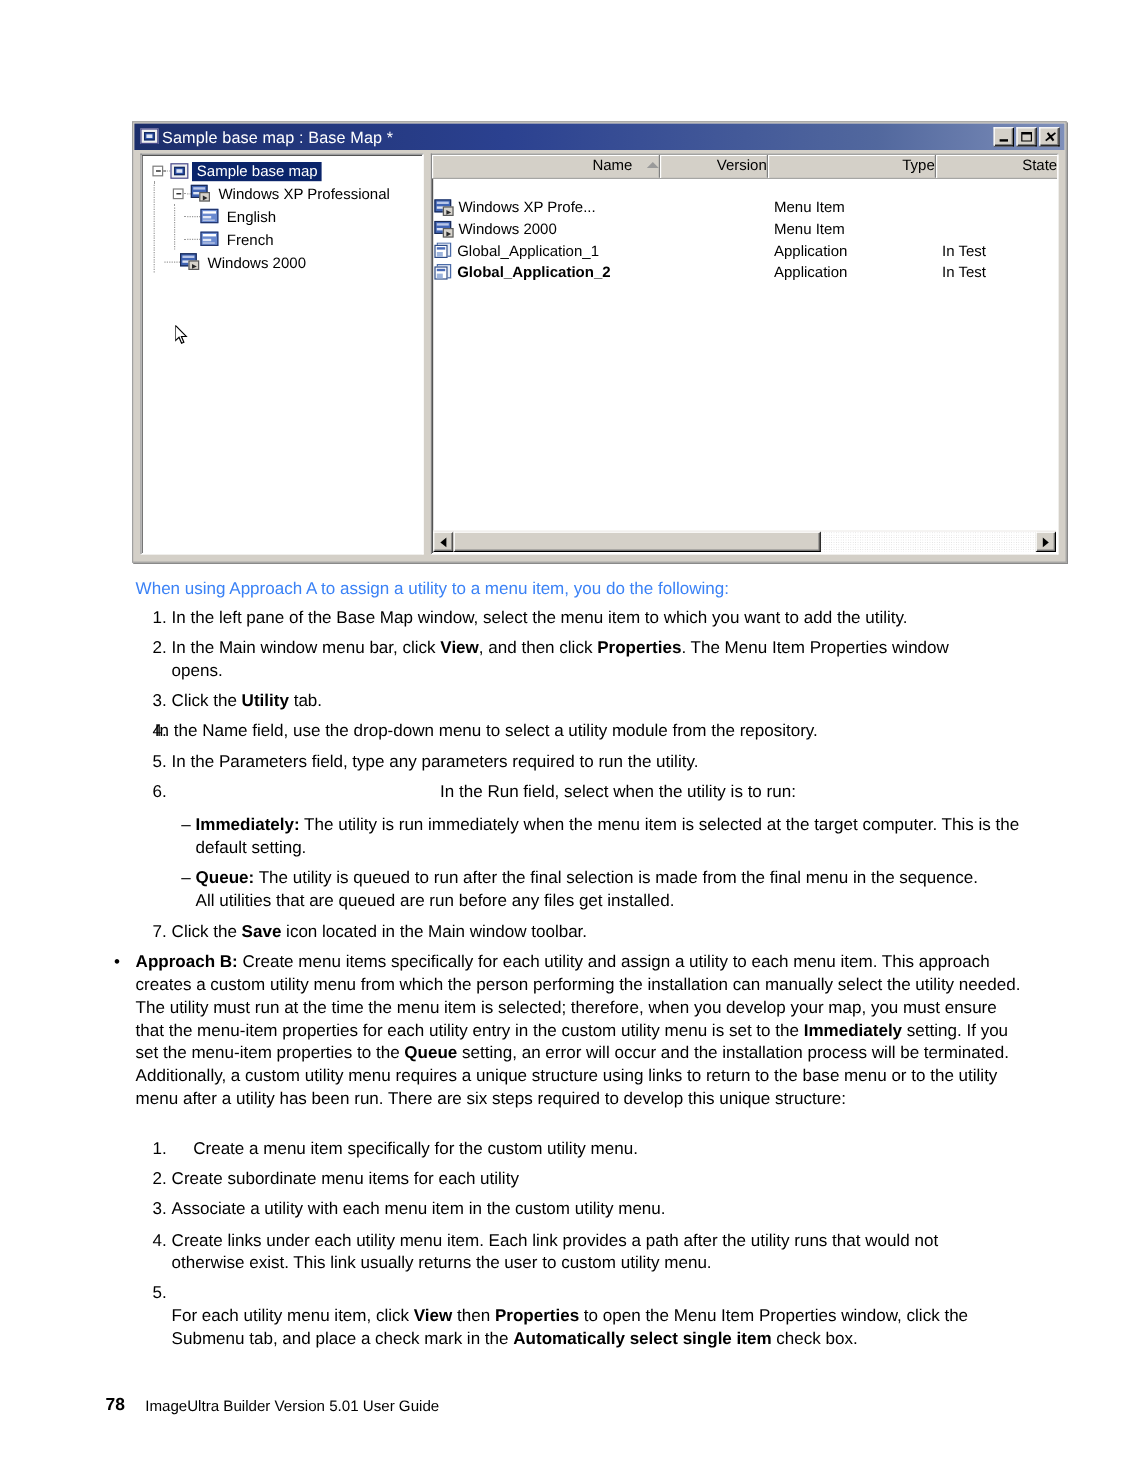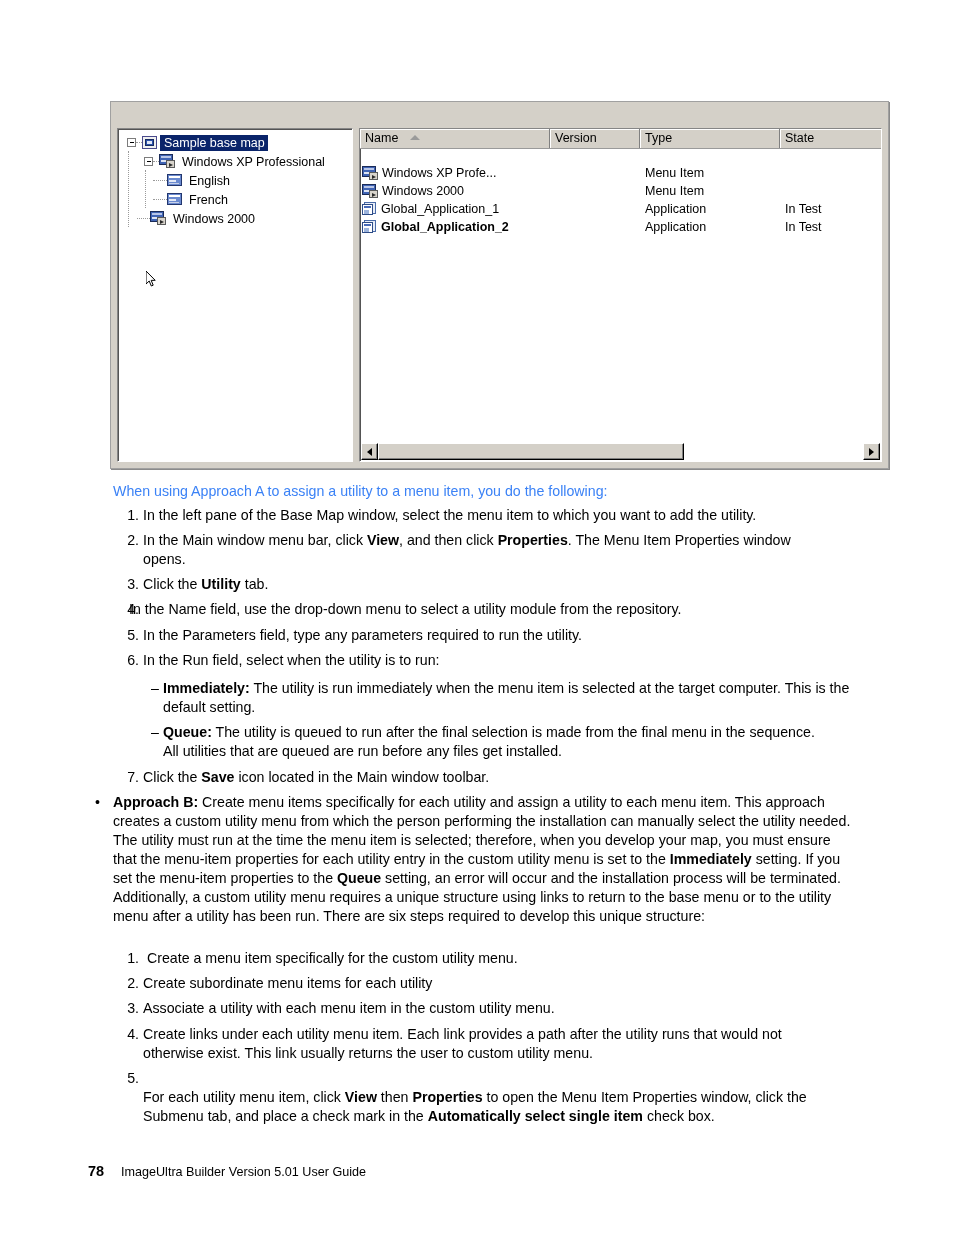--- a/index.html
+++ b/index.html
@@ -203,20 +203,21 @@
     border-bottom-color: #ffffff;
     box-shadow: inset 1px 1px 0 #545454;
     box-sizing: border-box;
     overflow: hidden;
   }
   .lv-header {
     display: flex;
     height: 19px;
     background: #d4d0c8;
     border-bottom: 1px solid #9a9a9a;
+    text-align: right;
   }
   .lv-col {
     position: relative;
     background: #d4d0c8;
     border-right: 1px solid #808080;
     box-shadow: inset 1px 1px 0 #ffffff, inset -1px 0 0 #d4d0c8;
     font-size: 12.5px;
     line-height: 19px;
     padding-left: 5px;
     box-sizing: border-box;
@@ -332,20 +333,39 @@
     top: 1165px;
     font-size: 12.6px;
   }
 </style>
 </head>
 <body>
 
 <div class="figure-wrap">
   <div class="win">
 
+    <div class="win-titlebar">
+      <span class="win-title-icon ico ico-map">
+        <span class="outer"></span>
+          <span class="inner"></span>
+          <span class="inner2"></span>
+      </span>
+      <span class="win-title-text">Sample base map : Base Map *</span>
+      <span class="win-btns">
+        <span class="win-btn">
+            <i class="glyph-min"></i>
+          </span>
+        <span class="win-btn">
+            <i class="glyph-max"></i>
+          </span>
+        <span class="win-btn">
+            <i class="glyph-close">✕</i>
+          </span>
+      </span>
+    </div>
 
     <div class="win-body">
 
       <div class="tree-pane">
         <div class="tree">
 
           <div class="vline" style="left:10px; top:22px; height:76px;"></div>
           <div class="vline" style="left:27px; top:41px; height:38px;"></div>
 
           <div class="tree-row" style="padding-left:6px;">
@@ -520,21 +540,21 @@
     <span class="body" style="margin-left:12px;">In the Name field, use the drop-down menu to select a utility module from the repository.</span>
   </div>
 
   <div class="li" style="left:117px; top:626px; width:770px;">
     <span class="marker">5.</span>
     <span class="body" style="margin-left:26px;">In the Parameters field, type any parameters required to run the utility.</span>
   </div>
 
   <div class="li" style="left:117px; top:651px; width:770px;">
     <span class="marker">6.</span>
-    <span class="body" style="margin-left:26px;">In the Run field, select when the utility is to run:</span>
+    <span class="body" style="margin-left:26px;text-align:center;">In the Run field, select when the utility is to run:</span>
   </div>
 
   <div class="li" style="left:145px; top:679px; width:712px;">
     <span class="marker" style="width:14px;">–</span>
     <span class="body" style="margin-left:18px;"><b>Immediately:</b> The utility is run immediately when the menu item is selected at the target computer.  This is the default setting.</span>
   </div>
 
   <div class="li" style="left:145px; top:723px; width:680px;">
     <span class="marker" style="width:14px;">–</span>
     <span class="body" style="margin-left:18px;"><b>Queue:</b> The utility is queued to run after the final selection is made from the final menu in the sequence.  All utilities that are queued are run before any files get installed.</span>
@@ -545,21 +565,21 @@
     <span class="body" style="margin-left:26px;">Click the <b>Save</b> icon located in the Main window toolbar.</span>
   </div>
 
   <div class="li" style="left:88px; top:793px; width:765px;">
     <span class="marker" style="width:12px; left:0;">•</span>
     <span class="body" style="margin-left:25px;"><b>Approach B:</b> Create menu items specifically for each utility and assign a utility to each menu item.  This approach creates a custom utility menu from which the person performing the installation can manually select the utility needed.  The utility must run at the time the menu item is selected; therefore, when you develop your map, you must ensure that the menu-item properties for each utility entry in the custom utility menu is set to the <b>Immediately</b> setting.  If you set the menu-item properties to the <b>Queue</b> setting, an error will occur and the installation process will be terminated.  Additionally, a custom utility menu requires a unique structure using links to return to the base menu or to the utility menu after a utility has been run.  There are six steps required to develop this unique structure:</span>
   </div>
 
   <div class="li" style="left:117px; top:949px; width:770px;">
     <span class="marker">1.</span>
-    <span class="body" style="margin-left:30px;">Create a menu item specifically for the custom utility menu.</span>
+    <span class="body" style="margin-left:44px;">Create a menu item specifically for the custom utility menu.</span>
   </div>
 
   <div class="li" style="left:117px; top:974px; width:770px;">
     <span class="marker">2.</span>
     <span class="body" style="margin-left:26px;">Create subordinate menu items for each utility</span>
   </div>
 
   <div class="li" style="left:117px; top:999px; width:770px;">
     <span class="marker">3.</span>
     <span class="body" style="margin-left:26px;">Associate a utility with each menu item in the custom utility menu.</span>

